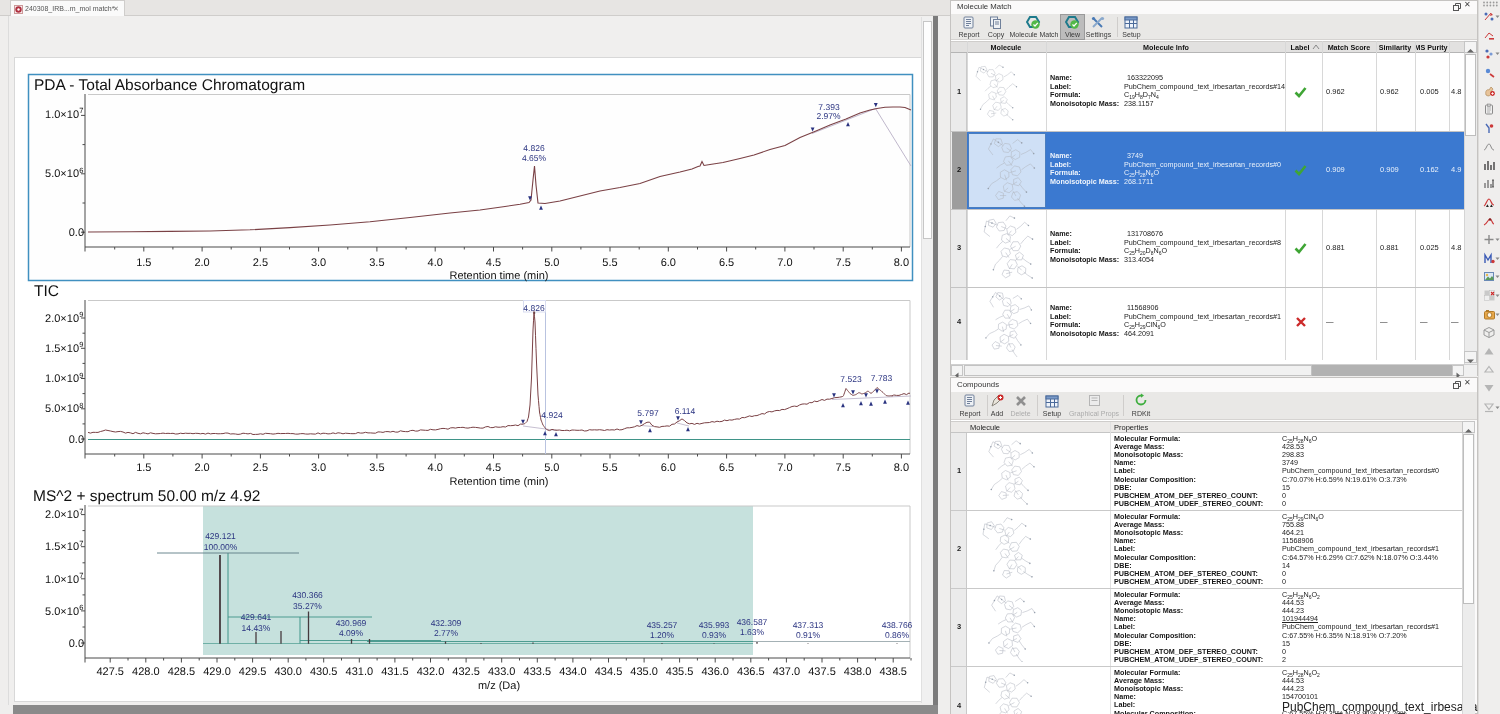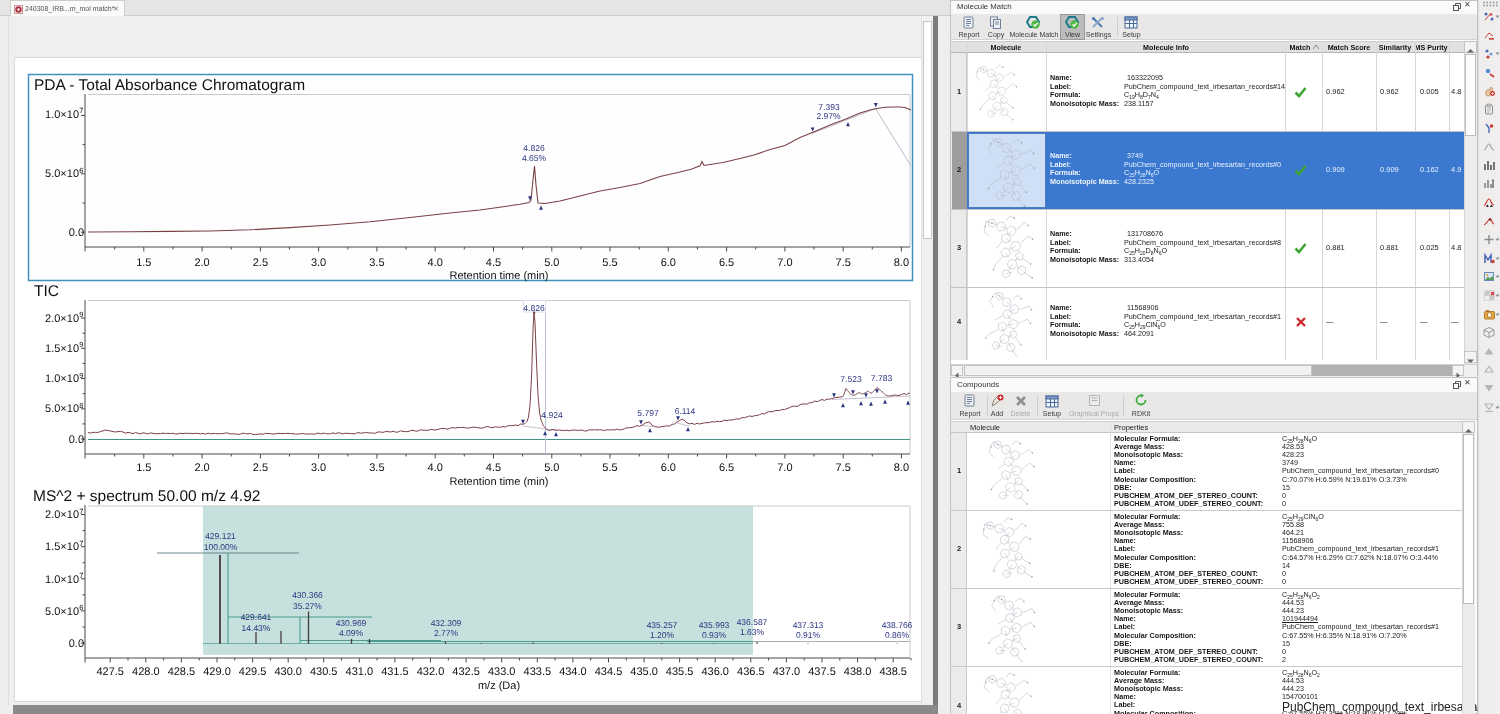--- a/index.html
+++ b/index.html
@@ -456,21 +456,21 @@
 <div class="lbl" style="left:929px;top:31px;width:80px;text-align:center;font-size:7px;color:#3a3a3a;">Report</div>
 <div class="lbl" style="left:956px;top:31px;width:80px;text-align:center;font-size:7px;color:#3a3a3a;">Copy</div>
 <div class="lbl" style="left:994px;top:31px;width:80px;text-align:center;font-size:7px;color:#3a3a3a;">Molecule Match</div>
 <div class="lbl" style="left:1032.5px;top:31px;width:80px;text-align:center;font-size:7px;color:#3a3a3a;">View</div>
 <div class="lbl" style="left:1058.5px;top:31px;width:80px;text-align:center;font-size:7px;color:#3a3a3a;">Settings</div>
 <div class="lbl" style="left:1091.5px;top:31px;width:80px;text-align:center;font-size:7px;color:#3a3a3a;">Setup</div>
 <div class="abs" style="left:951px;top:40px;width:513px;height:324px;background:#fff;"></div>
 <div class="abs" style="left:951px;top:41px;width:513px;height:12px;background:#e2e1e0;border-top:1px solid #cfcdcb;border-bottom:1px solid #b5b5b5;"></div>
 <div class="lbl" style="left:961px;top:43.5px;width:90px;font-size:7.2px;font-weight:bold;color:#111;text-align:center;">Molecule</div>
 <div class="lbl" style="left:1121px;top:43.5px;width:90px;font-size:7.2px;font-weight:bold;color:#111;text-align:center;">Molecule Info</div>
-<div class="lbl" style="left:1255px;top:43.5px;width:90px;font-size:7.2px;font-weight:bold;color:#111;text-align:center;">Match</div>
+<div class="lbl" style="left:1255px;top:43.5px;width:90px;font-size:7.2px;font-weight:bold;color:#111;text-align:center;">Label</div>
 <div class="lbl" style="left:1304px;top:43.5px;width:90px;font-size:7.2px;font-weight:bold;color:#111;text-align:center;">Match Score</div>
 <div class="lbl" style="left:1350px;top:43.5px;width:90px;font-size:7.2px;font-weight:bold;color:#111;text-align:center;">Similarity</div>
 <div class="lbl" style="left:1386px;top:43.5px;width:90px;font-size:7.2px;font-weight:bold;color:#111;text-align:center;">MS Purity</div>
 <svg class="abs" style="left:1312px;top:44px" width="8" height="6" viewBox="0 0 8 6">
       <path d="M1,5 L4,1 L7,5" fill="none" stroke="#888"></path>
     </svg>
 <div class="abs" style="left:967px;top:41px;width:1px;height:319px;background:#d8d8d8;"></div>
 <div class="abs" style="left:1046px;top:41px;width:1px;height:319px;background:#d8d8d8;"></div>
 <div class="abs" style="left:1285px;top:41px;width:1px;height:319px;background:#d8d8d8;"></div>
 <div class="abs" style="left:1322px;top:41px;width:1px;height:319px;background:#d8d8d8;"></div>
@@ -508,21 +508,21 @@
 <div class="lbl" style="left:1124px;top:82.5px;font-size:7.2px;color:#222;">PubChem_compound_text_irbesartan_records#14</div>
 <div class="lbl" style="left:1124px;top:91px;font-size:7.2px;color:#222;">C<sub>19</sub>H<sub>8</sub>D<sub>7</sub>N<sub>4</sub></div>
 <div class="lbl" style="left:1124px;top:99.5px;font-size:7.2px;color:#222;">238.1157</div>
 <div class="lbl" style="left:1050px;top:152px;font-size:7.2px;font-weight:bold;color:#eef4fc;">Name:</div>
 <div class="lbl" style="left:1050px;top:160.5px;font-size:7.2px;font-weight:bold;color:#eef4fc;">Label:</div>
 <div class="lbl" style="left:1050px;top:169px;font-size:7.2px;font-weight:bold;color:#eef4fc;">Formula:</div>
 <div class="lbl" style="left:1050px;top:177.5px;font-size:7.2px;font-weight:bold;color:#eef4fc;">Monoisotopic Mass:</div>
 <div class="lbl" style="left:1127px;top:152px;font-size:7.2px;color:#e8f0fa;">3749</div>
 <div class="lbl" style="left:1124px;top:160.5px;font-size:7.2px;color:#e8f0fa;">PubChem_compound_text_irbesartan_records#0</div>
 <div class="lbl" style="left:1124px;top:169px;font-size:7.2px;color:#e8f0fa;">C<sub>25</sub>H<sub>28</sub>N<sub>6</sub>O</div>
-<div class="lbl" style="left:1124px;top:177.5px;font-size:7.2px;color:#e8f0fa;">428.2325</div>
+<div class="lbl" style="left:1124px;top:177.5px;font-size:7.2px;color:#e8f0fa;">268.1711</div>
 <div class="lbl" style="left:1050px;top:230px;font-size:7.2px;font-weight:bold;color:#151515;">Name:</div>
 <div class="lbl" style="left:1050px;top:238.5px;font-size:7.2px;font-weight:bold;color:#151515;">Label:</div>
 <div class="lbl" style="left:1050px;top:247px;font-size:7.2px;font-weight:bold;color:#151515;">Formula:</div>
 <div class="lbl" style="left:1050px;top:255.5px;font-size:7.2px;font-weight:bold;color:#151515;">Monoisotopic Mass:</div>
 <div class="lbl" style="left:1127px;top:230px;font-size:7.2px;color:#222;">131708676</div>
 <div class="lbl" style="left:1124px;top:238.5px;font-size:7.2px;color:#222;">PubChem_compound_text_irbesartan_records#8</div>
 <div class="lbl" style="left:1124px;top:247px;font-size:7.2px;color:#222;">C<sub>25</sub>H<sub>20</sub>D<sub>8</sub>N<sub>6</sub>O</div>
 <div class="lbl" style="left:1124px;top:255.5px;font-size:7.2px;color:#222;">313.4054</div>
 <div class="lbl" style="left:1050px;top:304px;font-size:7.2px;font-weight:bold;color:#151515;">Name:</div>
 <div class="lbl" style="left:1050px;top:312.5px;font-size:7.2px;font-weight:bold;color:#151515;">Label:</div>
@@ -648,21 +648,21 @@
       <use href="#molA" transform="rotate(12 30 39)"></use>
     </svg>
 <svg class="abs" style="left:973px;top:669px" width="66" height="70" viewBox="-2 -2 64 82">
       <use href="#molA" transform="rotate(-4 30 39)"></use>
     </svg>
 <div class="lbl" style="left:1114px;top:434.9px;font-size:7.2px;font-weight:bold;color:#151515;">Molecular Formula:</div>
 <div class="lbl" style="left:1282px;top:434.9px;font-size:7.2px;color:#222;">C<sub>25</sub>H<sub>28</sub>N<sub>6</sub>O</div>
 <div class="lbl" style="left:1114px;top:443.02px;font-size:7.2px;font-weight:bold;color:#151515;">Average Mass:</div>
 <div class="lbl" style="left:1282px;top:443.02px;font-size:7.2px;color:#222;">428.53</div>
 <div class="lbl" style="left:1114px;top:451.14px;font-size:7.2px;font-weight:bold;color:#151515;">Monoisotopic Mass:</div>
-<div class="lbl" style="left:1282px;top:451.14px;font-size:7.2px;color:#222;">428.23</div>
+<div class="lbl" style="left:1282px;top:451.14px;font-size:7.2px;color:#222;">298.83</div>
 <div class="lbl" style="left:1114px;top:459.26px;font-size:7.2px;font-weight:bold;color:#151515;">Name:</div>
 <div class="lbl" style="left:1282px;top:459.26px;font-size:7.2px;color:#222;">3749</div>
 <div class="lbl" style="left:1114px;top:467.38px;font-size:7.2px;font-weight:bold;color:#151515;">Label:</div>
 <div class="lbl" style="left:1282px;top:467.38px;font-size:7.2px;color:#222;">PubChem_compound_text_irbesartan_records#0</div>
 <div class="lbl" style="left:1114px;top:475.5px;font-size:7.2px;font-weight:bold;color:#151515;">Molecular Composition:</div>
 <div class="lbl" style="left:1282px;top:475.5px;font-size:7.2px;color:#222;">C:70.07% H:6.59% N:19.61% O:3.73%</div>
 <div class="lbl" style="left:1114px;top:483.62px;font-size:7.2px;font-weight:bold;color:#151515;">DBE:</div>
 <div class="lbl" style="left:1282px;top:483.62px;font-size:7.2px;color:#222;">15</div>
 <div class="lbl" style="left:1114px;top:491.73999999999995px;font-size:7.2px;font-weight:bold;color:#151515;">PUBCHEM_ATOM_DEF_STEREO_COUNT:</div>
 <div class="lbl" style="left:1282px;top:491.73999999999995px;font-size:7.2px;color:#222;">0</div>

